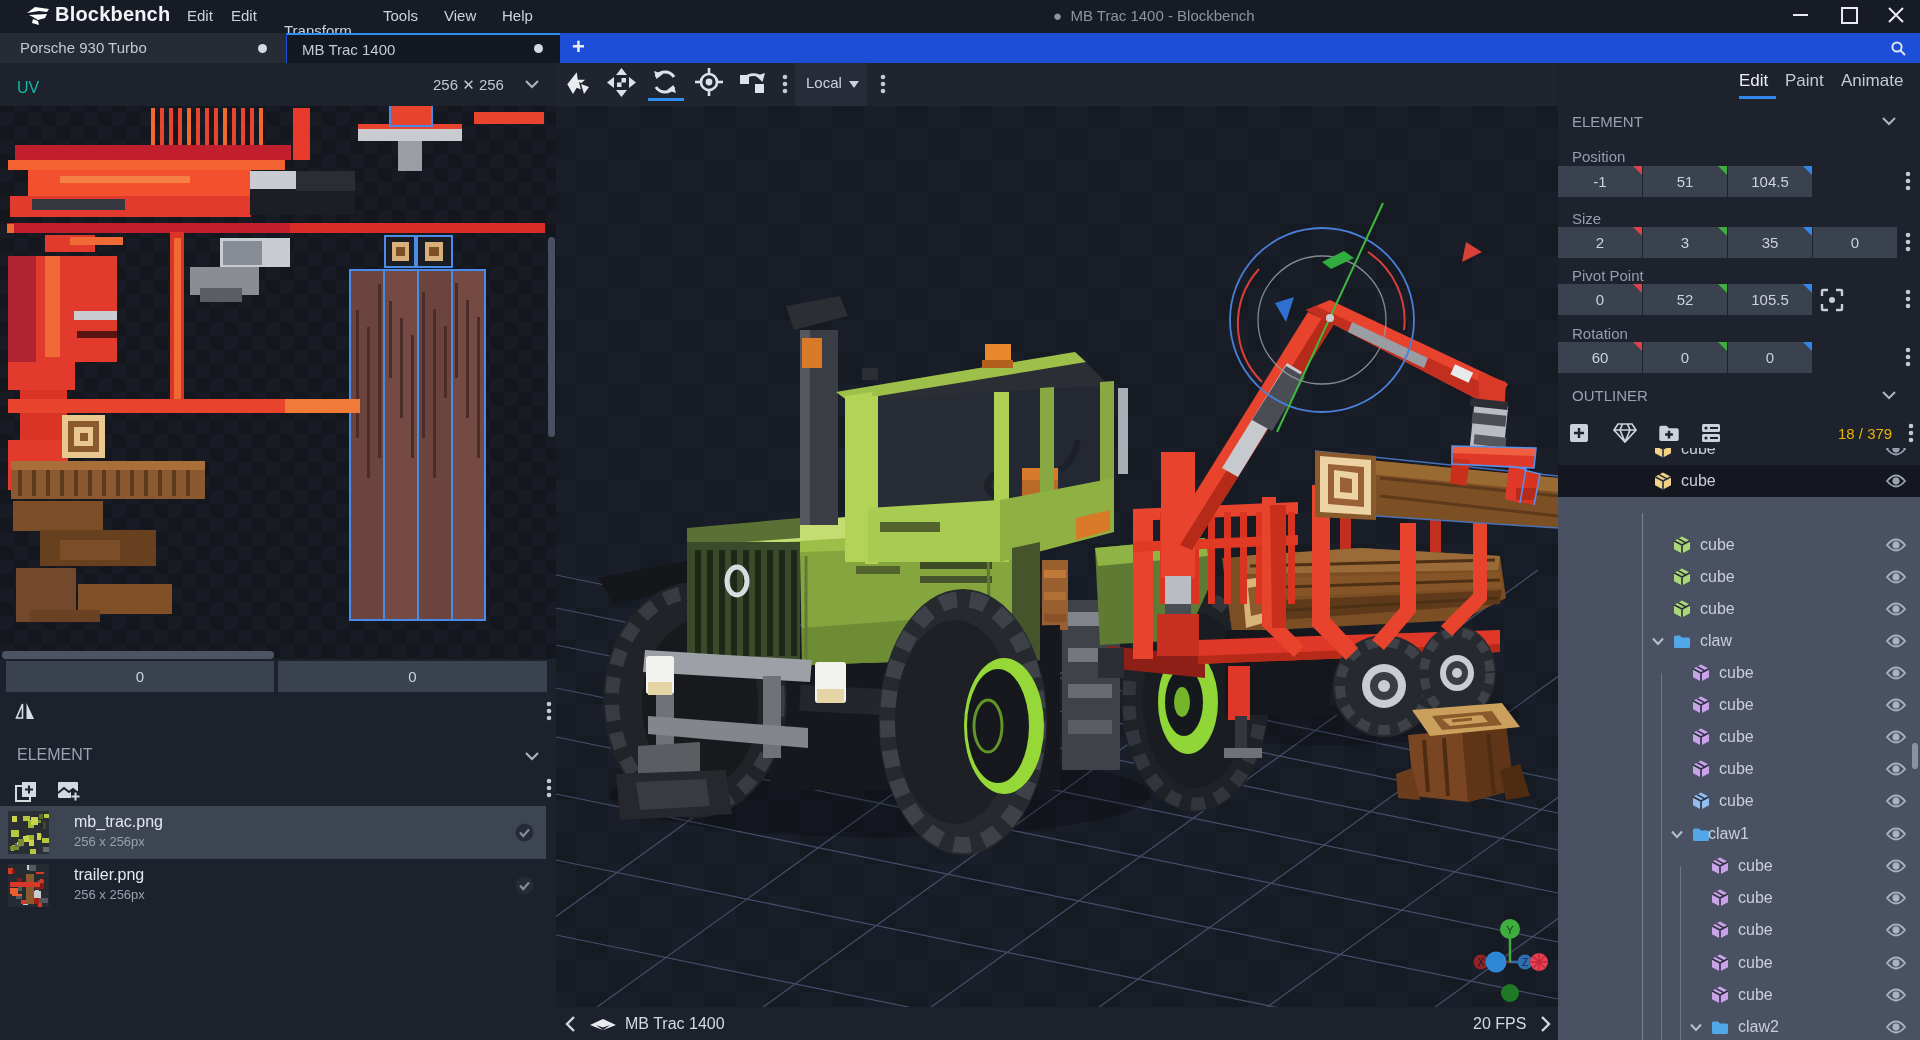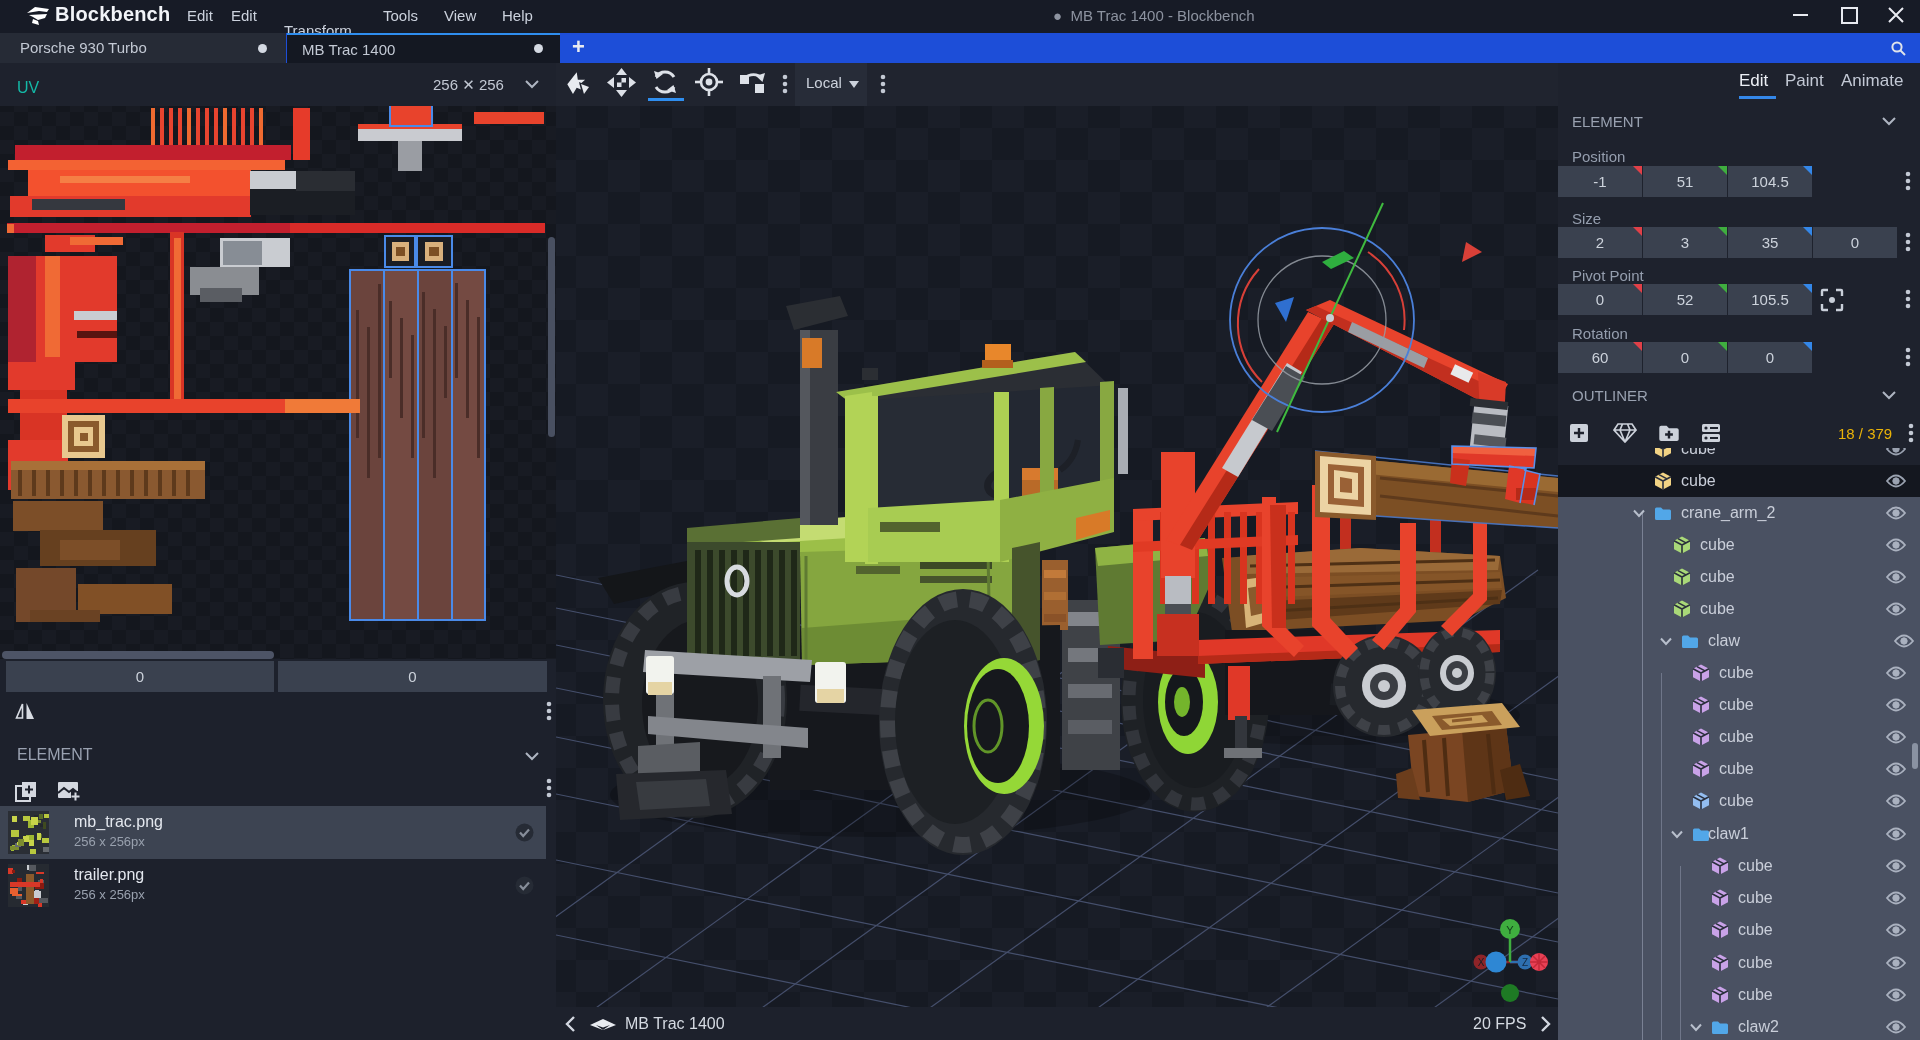--- a/index.html
+++ b/index.html
@@ -748,32 +748,20 @@
     </div>
     <div class="treerow r" style="left:0;top:17px;width:362px;background:#14171f">
       <svg class="r" style="left:96px;top:7px" width="18" height="18" viewBox="0 0 18 18">
           <use href="#icub" fill="#f2d384"></use>
         </svg>
       <span class="r" style="left:123px">cube</span>
       <svg class="r" style="left:328px;top:9px" width="20" height="14" viewBox="0 0 20 14">
           <use href="#ieye" fill="#9aa2b0" stroke="#9aa2b0"></use>
         </svg>
     </div>
-    <div class="treerow r" style="left:0;top:49px;width:362px">
-      <svg class="r" style="left:75px;top:12px" width="12" height="9" viewBox="0 0 12 9">
-          <path d="M1 1.5 L6 7 L11 1.5" stroke="#b8bfcc" stroke-width="2" fill="none"></path>
-        </svg>
-      <svg class="r" style="left:96px;top:9px" width="18" height="15" viewBox="0 0 18 15">
-          <use href="#ifold" fill="#52a7e8"></use>
-        </svg>
-      <span class="r" style="left:123px">crane_arm_2</span>
-      <svg class="r" style="left:328px;top:9px" width="20" height="14" viewBox="0 0 20 14">
-          <use href="#ieye" fill="#aab1bf" stroke="#aab1bf"></use>
-        </svg>
-    </div>
     <div class="treerow r" style="left:0;top:81px;width:362px">
       <svg class="r" style="left:115px;top:7px" width="18" height="18" viewBox="0 0 18 18">
           <use href="#icub" fill="#a9d878"></use>
         </svg>
       <span class="r" style="left:142px">cube</span>
       <svg class="r" style="left:328px;top:9px" width="20" height="14" viewBox="0 0 20 14">
           <use href="#ieye" fill="#aab1bf" stroke="#aab1bf"></use>
         </svg>
     </div>
     <div class="treerow r" style="left:0;top:113px;width:362px">
@@ -787,21 +775,21 @@
     </div>
     <div class="treerow r" style="left:0;top:145px;width:362px">
       <svg class="r" style="left:115px;top:7px" width="18" height="18" viewBox="0 0 18 18">
           <use href="#icub" fill="#a9d878"></use>
         </svg>
       <span class="r" style="left:142px">cube</span>
       <svg class="r" style="left:328px;top:9px" width="20" height="14" viewBox="0 0 20 14">
           <use href="#ieye" fill="#aab1bf" stroke="#aab1bf"></use>
         </svg>
     </div>
-    <div class="treerow r" style="left:8px;top:177px;width:344px">
+    <div class="treerow r" style="left:0;top:177px;width:344px">
       <svg class="r" style="left:94px;top:12px" width="12" height="9" viewBox="0 0 12 9">
           <path d="M1 1.5 L6 7 L11 1.5" stroke="#b8bfcc" stroke-width="2" fill="none"></path>
         </svg>
       <svg class="r" style="left:115px;top:9px" width="18" height="15" viewBox="0 0 18 15">
           <use href="#ifold" fill="#52a7e8"></use>
         </svg>
       <span class="r" style="left:142px">claw</span>
       <svg class="r" style="left:328px;top:9px" width="20" height="14" viewBox="0 0 20 14">
           <use href="#ieye" fill="#aab1bf" stroke="#aab1bf"></use>
         </svg>

